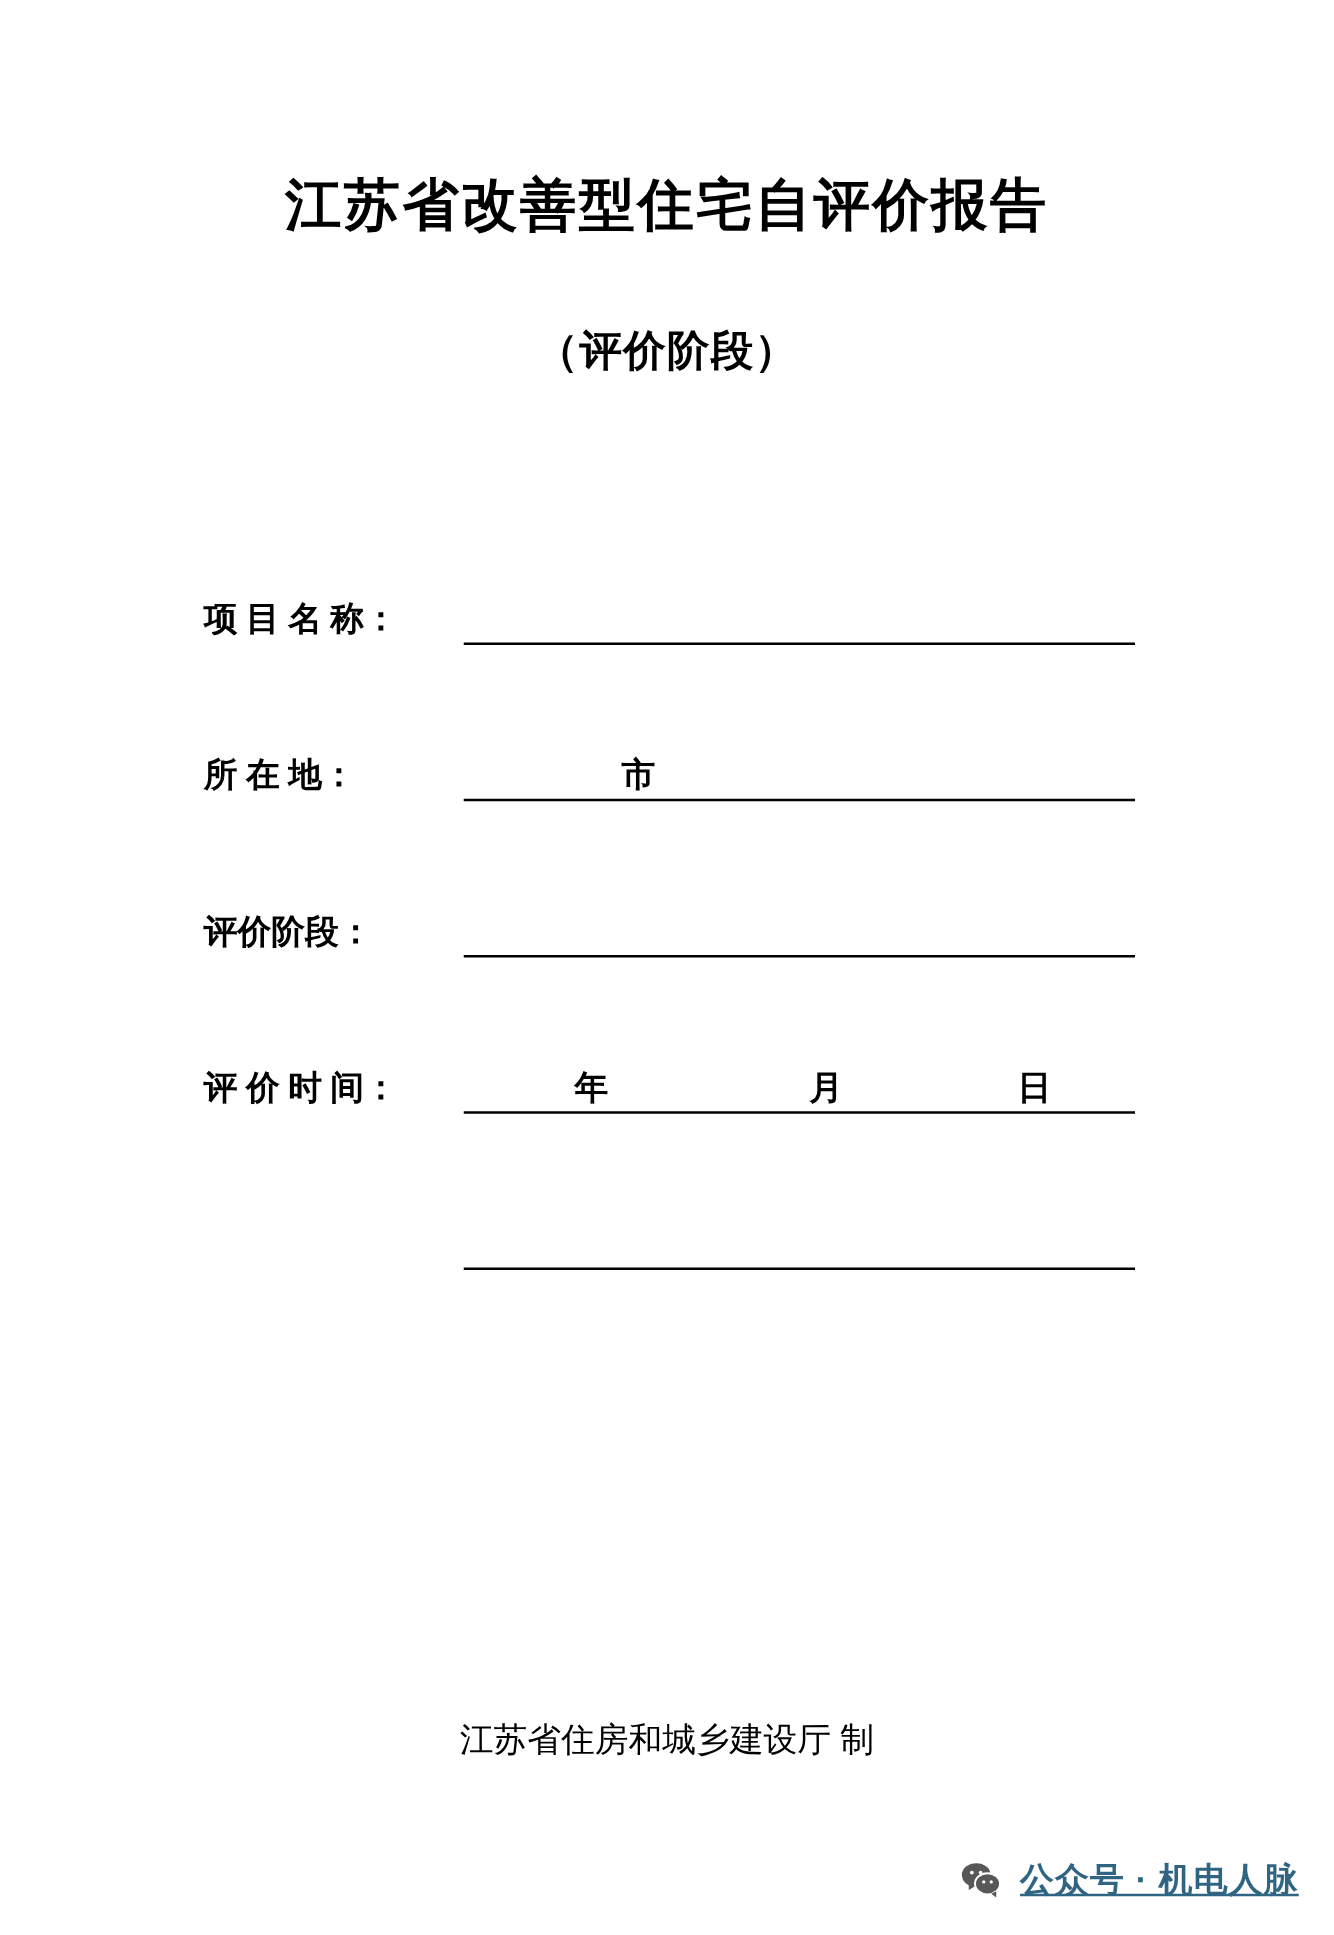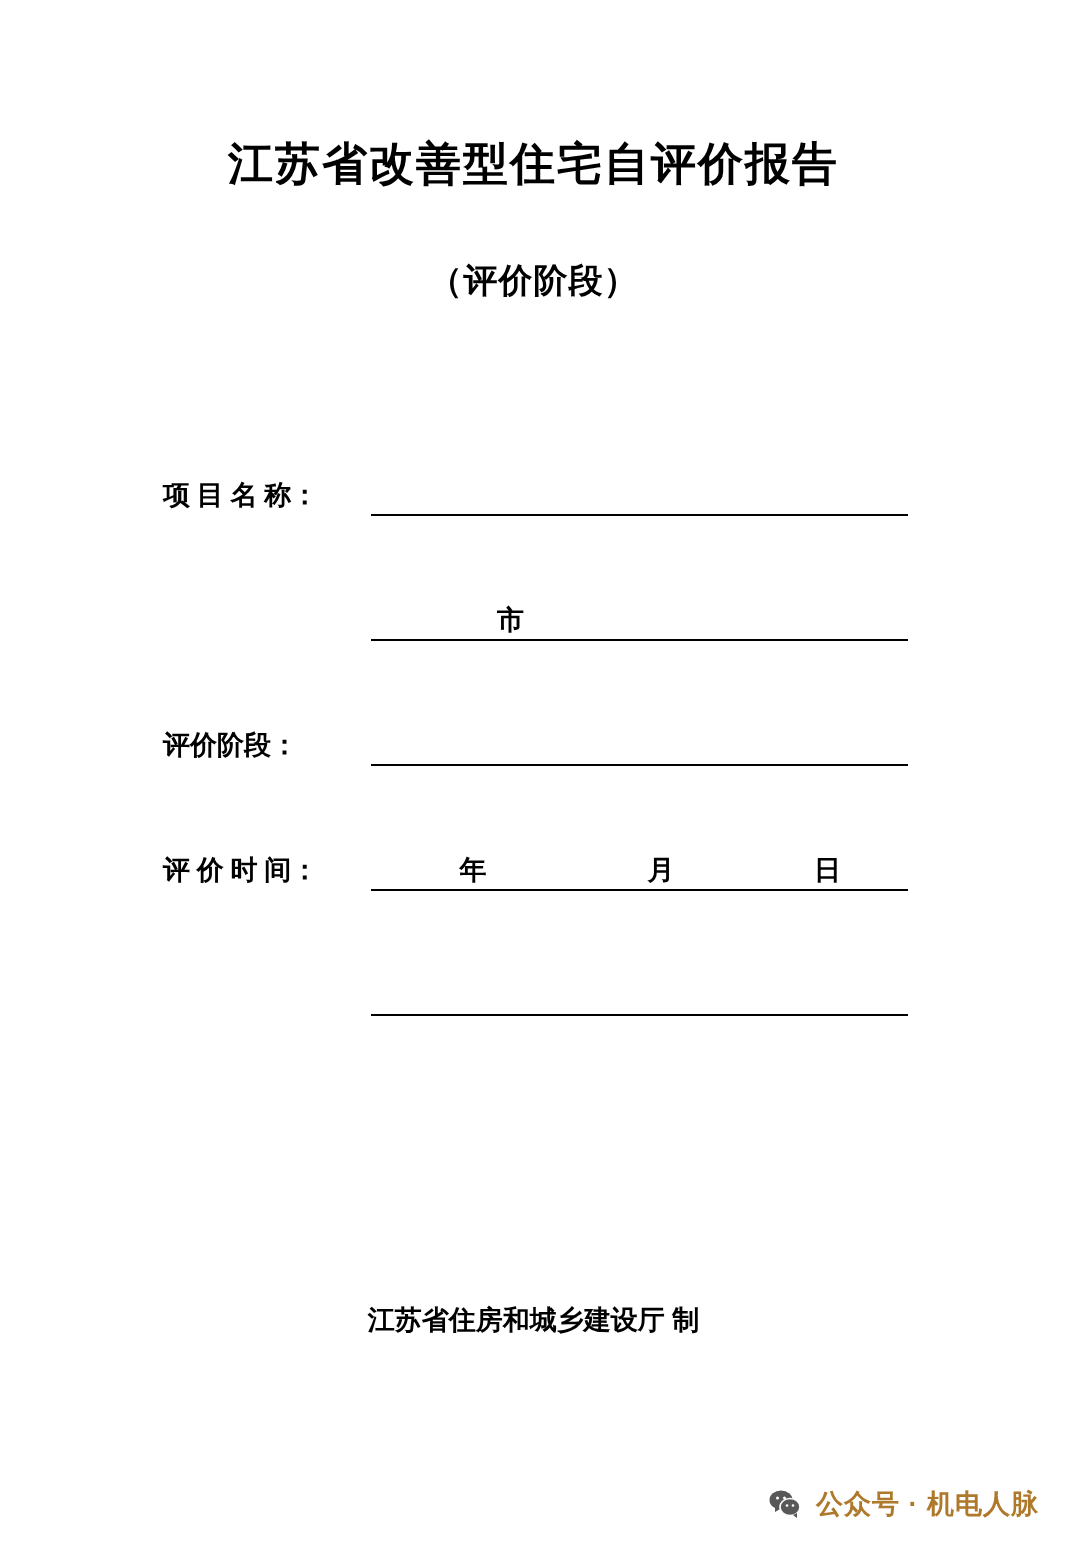--- a/index.html
+++ b/index.html
@@ -96,26 +96,26 @@
   .loc-b { width: 48%; text-align: center; }
 
   
   .d-a { width: 38%; text-align: center; }
   .d-b { width: 32%; text-align: center; }
   .d-c { width: 30%; text-align: center; }
 
   
   .issuer {
     position: absolute;
-    top: 1302px;
+    top: 1374px;
     left: 0;
     width: 100%;
     text-align: center;
     font-size: 27px;
-    font-weight: bold;
+    font-weight: normal;
     font-family: "Liberation Sans", sans-serif;
   }
 
   
   .badge {
     position: absolute;
     right: 28px;
     bottom: 26px;
     display: flex;
     align-items: center;
@@ -124,42 +124,44 @@
   }
   .badge .wx-icon {
     width: 34px;
     height: 34px;
     position: relative;
   }
   .badge .wx-icon svg { display: block; }
   .badge .badge-text {
     font-size: 27px;
     font-weight: bold;
-    color: #a16207;
+    color: #0c4a6e;
     font-family: "Liberation Sans", sans-serif;
     letter-spacing: 1px;
+    text-decoration: underline;
   }
 </style>
 </head>
 <body>
 
 <div class="page">
 
   <div class="title-main">江苏省改善型住宅自评价报告</div>
 
   <div class="title-sub">（评价阶段）</div>
 
   <div class="fields">
 
     <div class="field-row">
       <div class="field-label">项 目 名 称：</div>
       <div class="field-line"></div>
     </div>
 
     <div class="field-row">
+      <div class="field-label">所 在 地：</div>
       <div class="field-inline">
         <span class="seg loc-a">市</span>
       </div>
       <div class="field-line"></div>
     </div>
 
     <div class="field-row">
       <div class="field-label">评价阶段：</div>
       <div class="field-line"></div>
     </div>

